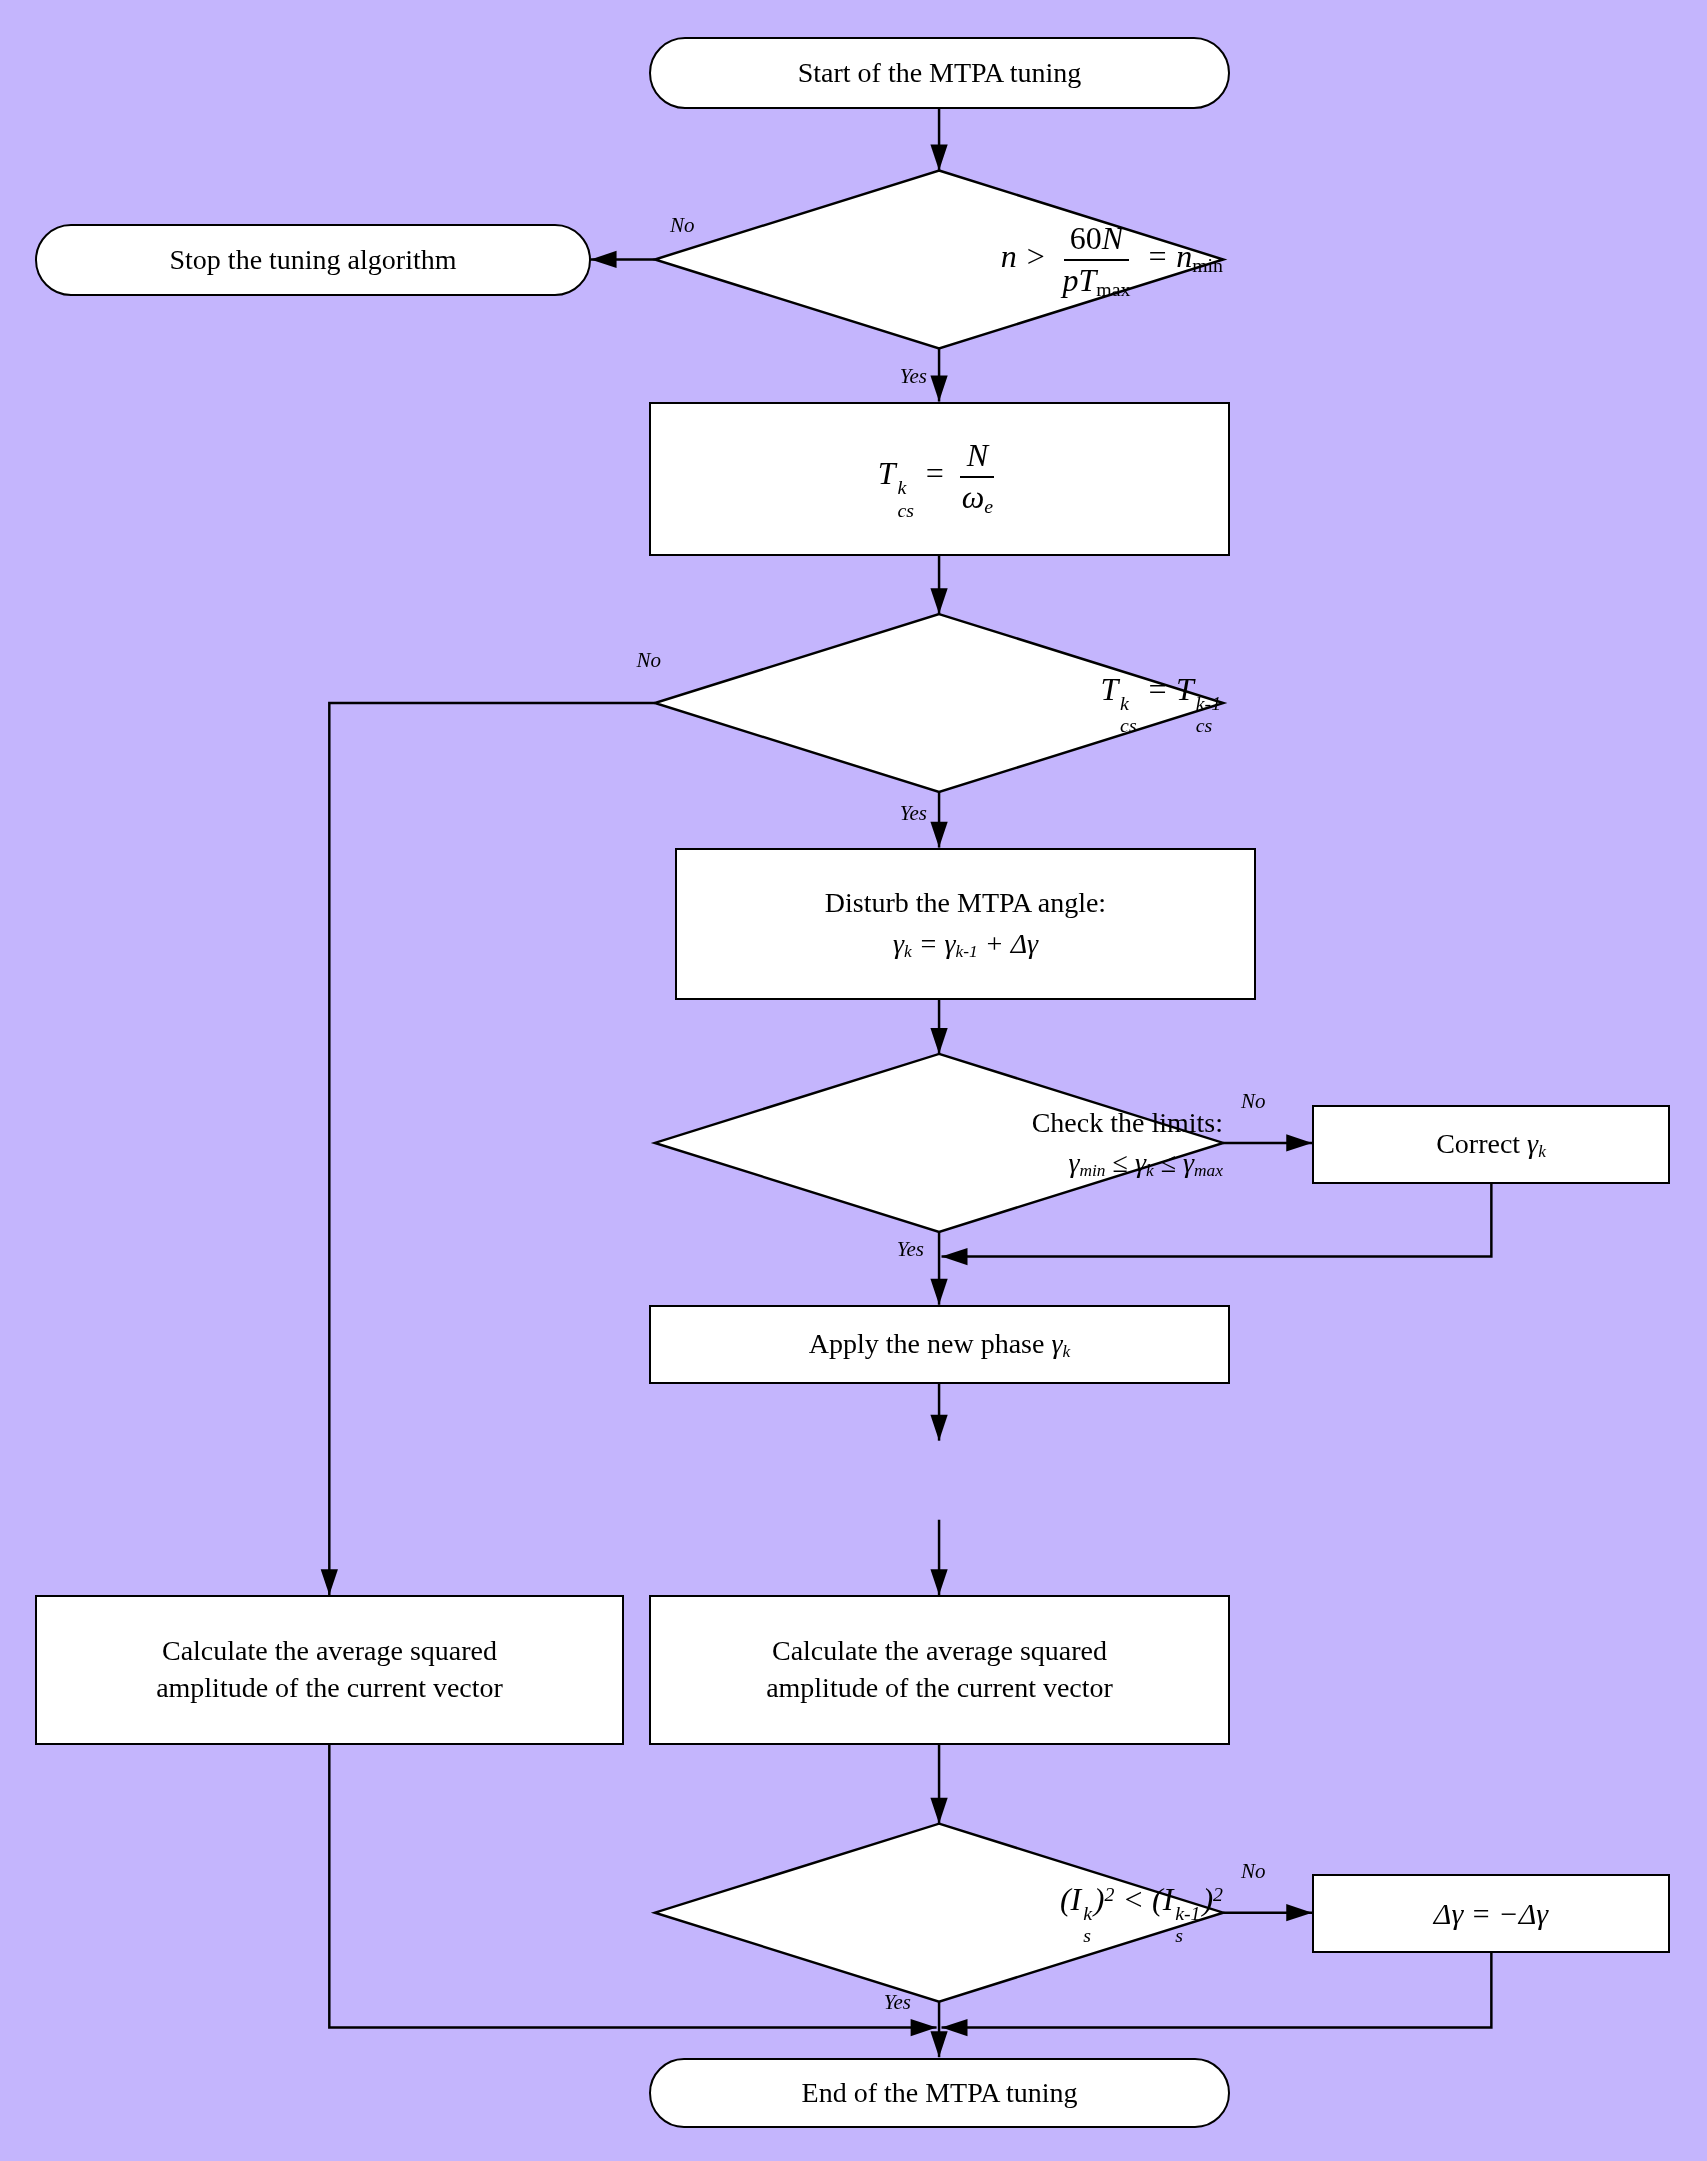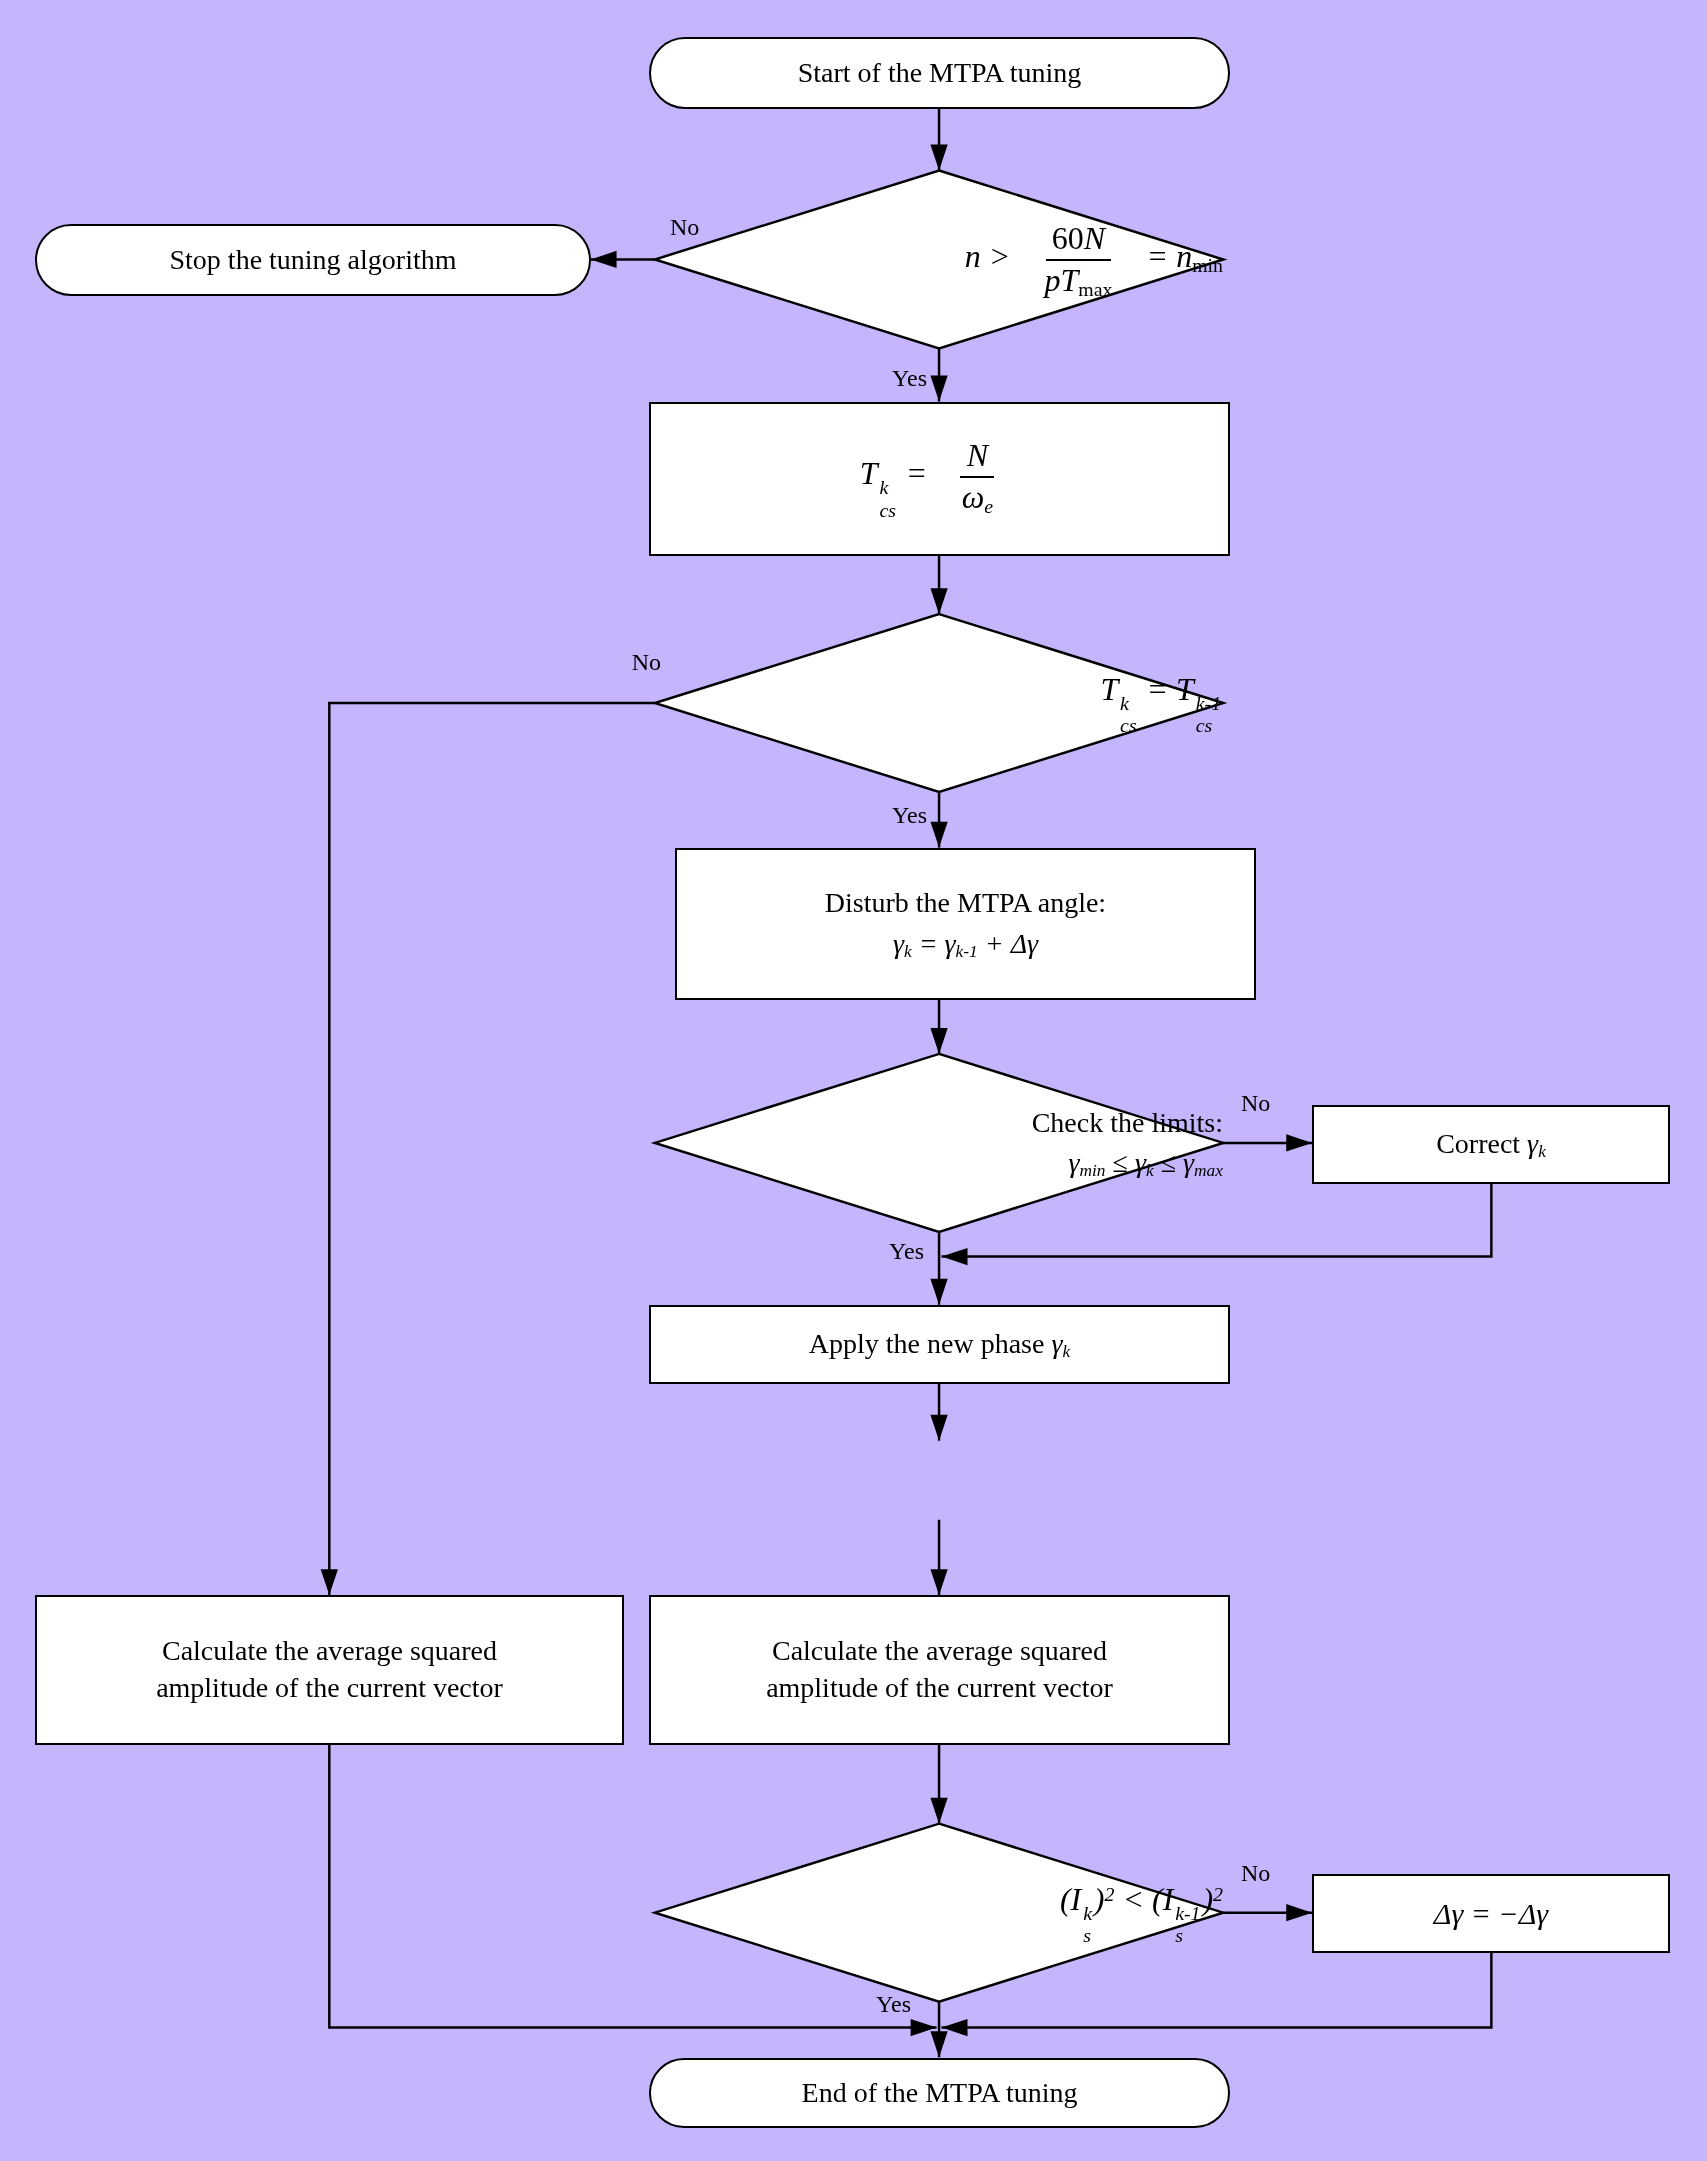--- a/index.html
+++ b/index.html
@@ -10,30 +10,30 @@
   .wires{position:absolute;left:0;top:0}
   .node{position:absolute;display:flex;flex-direction:column;align-items:center;justify-content:center;
         background:#fff;border:2.5px solid #000;text-align:center;font-size:28px;line-height:1.32;gap:3.7px}
   .stadium{border-radius:617px}
   .dtext{position:absolute;display:flex;flex-direction:column;align-items:flex-end;justify-content:center;
          text-align:center;font-size:28px;line-height:1.3;gap:3.7px}
   .mt{font-style:italic}
   .rm{font-style:normal}
   .f52{font-size:32px}
   .f48{font-size:30px}
-  .lbl{position:absolute;font-size:24px;line-height:1.1}
+  .lbl{position:absolute;font-style:italic;font-size:21px;line-height:1.1}
   .lbl.r{text-align:right}
   .pre{white-space:pre-line}
   sub,sup{font-size:.62em;line-height:1}
   sub{vertical-align:-.25em}
   sup{vertical-align:.45em}
   .ss{display:inline-flex;flex-direction:column;align-items:flex-start;vertical-align:-.5em;
       font-size:.62em;line-height:1.15;margin:0 1.9px}
   .frac{display:inline-flex;flex-direction:column;align-items:center;vertical-align:middle;
-        margin:0 20px;line-height:1.18}
+        margin:0 2px;line-height:1.18}
   .frac .num{border-bottom:2.5px solid #000;padding:0 6.2px 1.2px}
   .frac .den{padding:1.2px 6.2px 0}
 </style>
 </head>
 <body>
 
 <div class="canvas">
 
   <svg class="wires" width="1707" height="2161" viewBox="0 0 2763 3498">
     <defs>

